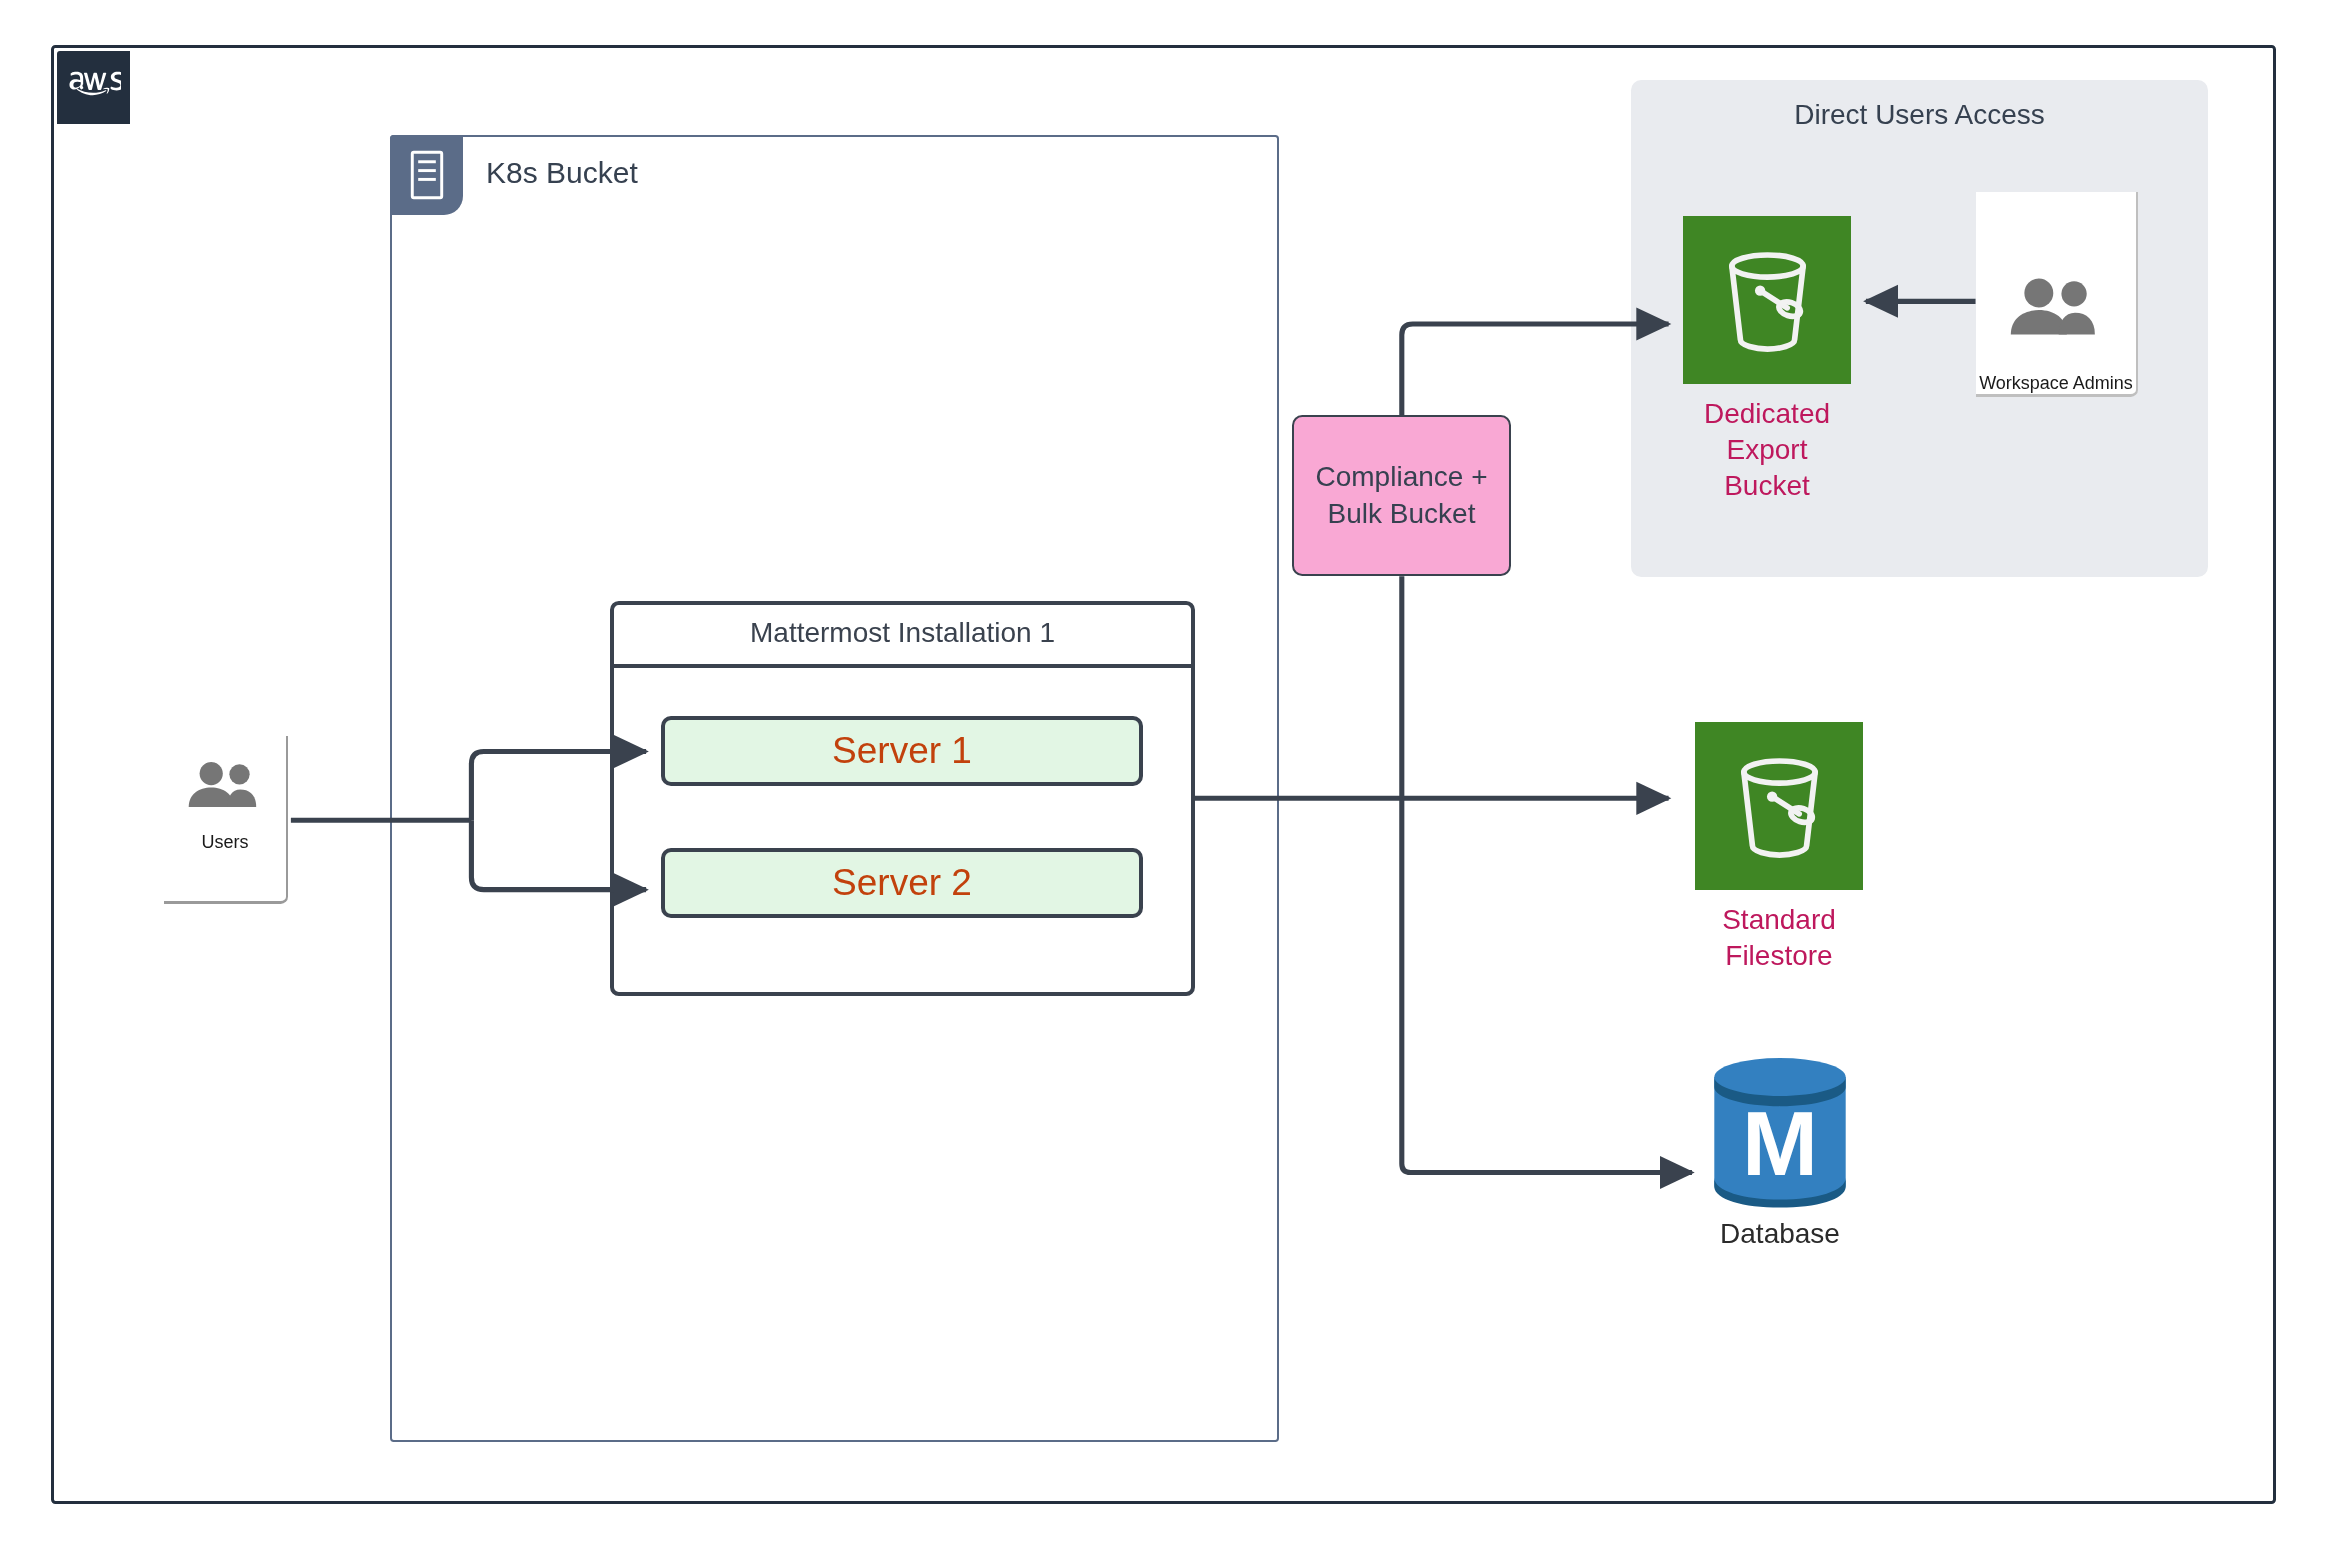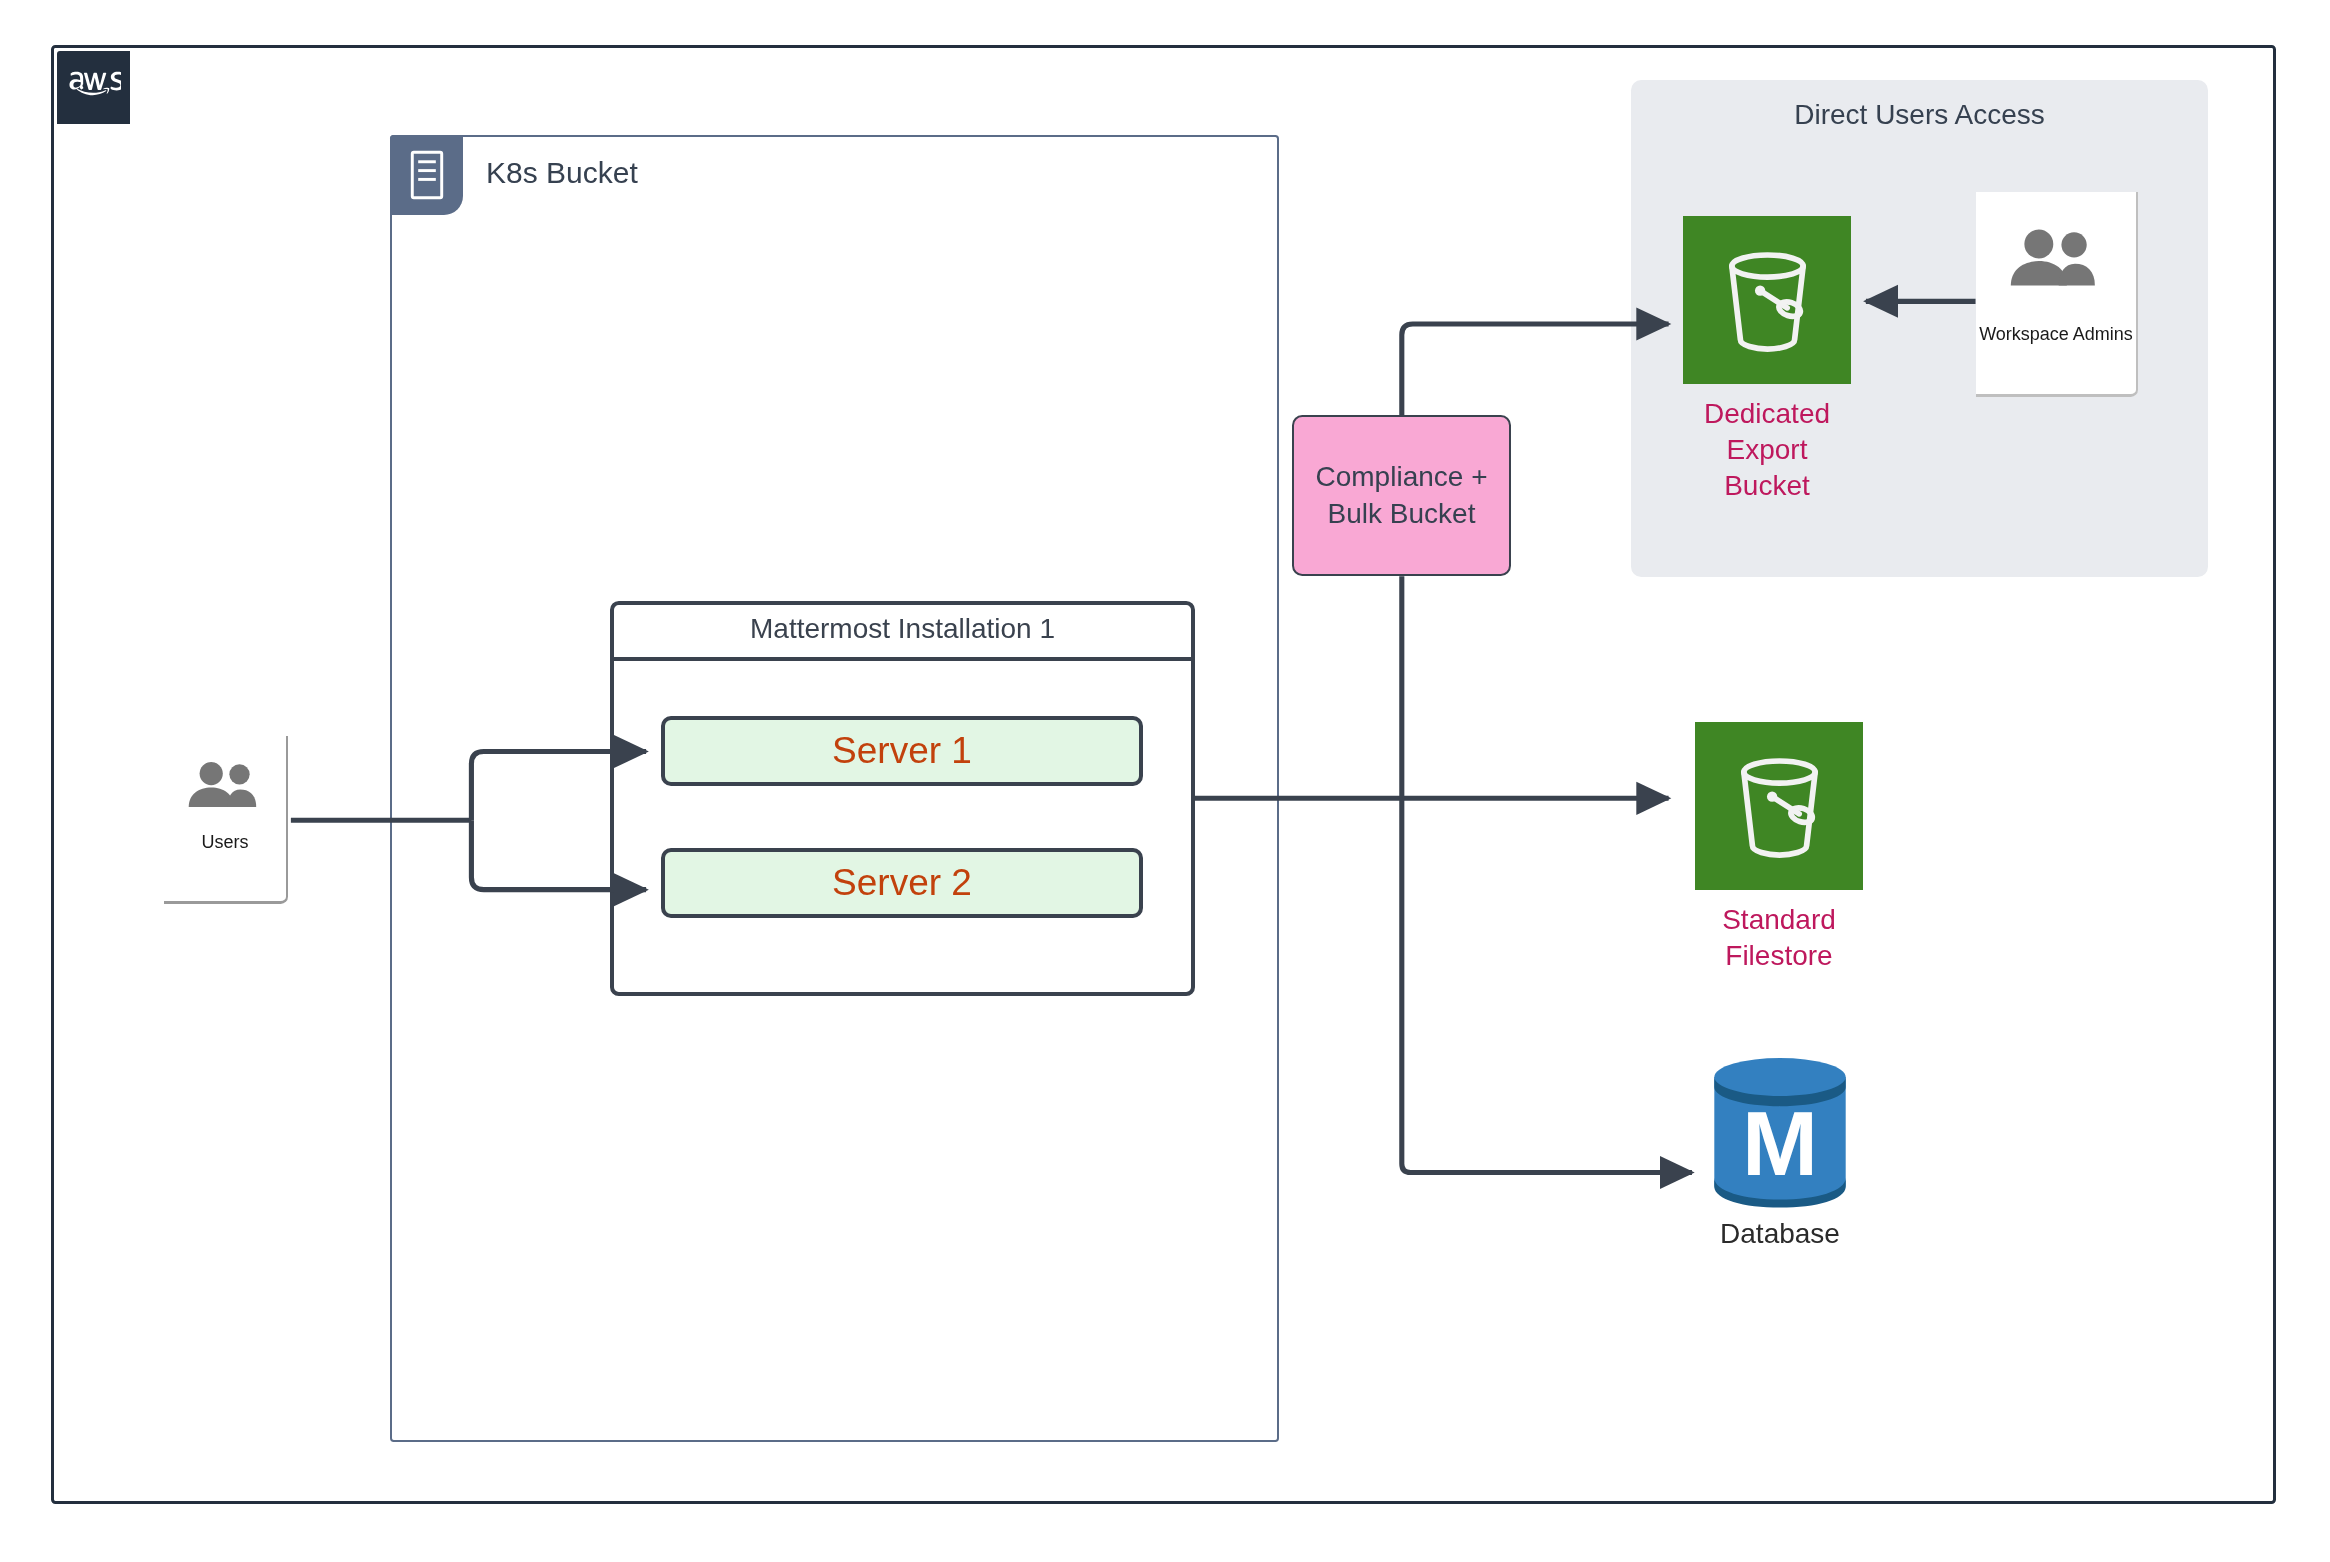--- a/index.html
+++ b/index.html
@@ -70,21 +70,21 @@
   #mattermost-install {
     left: 610px; top: 601px;
     width: 585px; height: 395px;
     border: 4.4px solid #3A424E;
     border-radius: 8.8px;
     box-sizing: border-box;
     background: #ffffff;
   }
   #mattermost-title-bar {
     left: 610px; top: 601px;
-    width: 585px; height: 60px;
+    width: 585px; height: 67px;
     box-sizing: border-box;
     border-bottom: 4.4px solid #3A424E;
     display: flex;
     align-items: center;
     justify-content: center;
   }
   #mattermost-title-bar .title-text {
     font-size: 28px;
     color: #3A424E;
   }
@@ -124,21 +124,21 @@
     margin-top: 25px;
     font-size: 18px;
     color: #1a1a1a;
   }
   #workspace-admins-node {
     left: 1976px; top: 192px;
     width: 162px; height: 205px;
     border-right: 2.2px solid #BFBFBF;
     border-bottom: 3.7px solid #BFBFBF;
     border-radius: 0 0 7.3px 0;
-    justify-content: flex-start;
+    justify-content: flex-end;
   }
   #workspace-admins-node .people-ico { margin-top: 37px; }
   #workspace-admins-node .actor-label {
     margin-top: 38px;
     font-size: 18px;
     color: #1a1a1a;
     white-space: nowrap;
   }
   .people-ico svg { display: block; }
 

